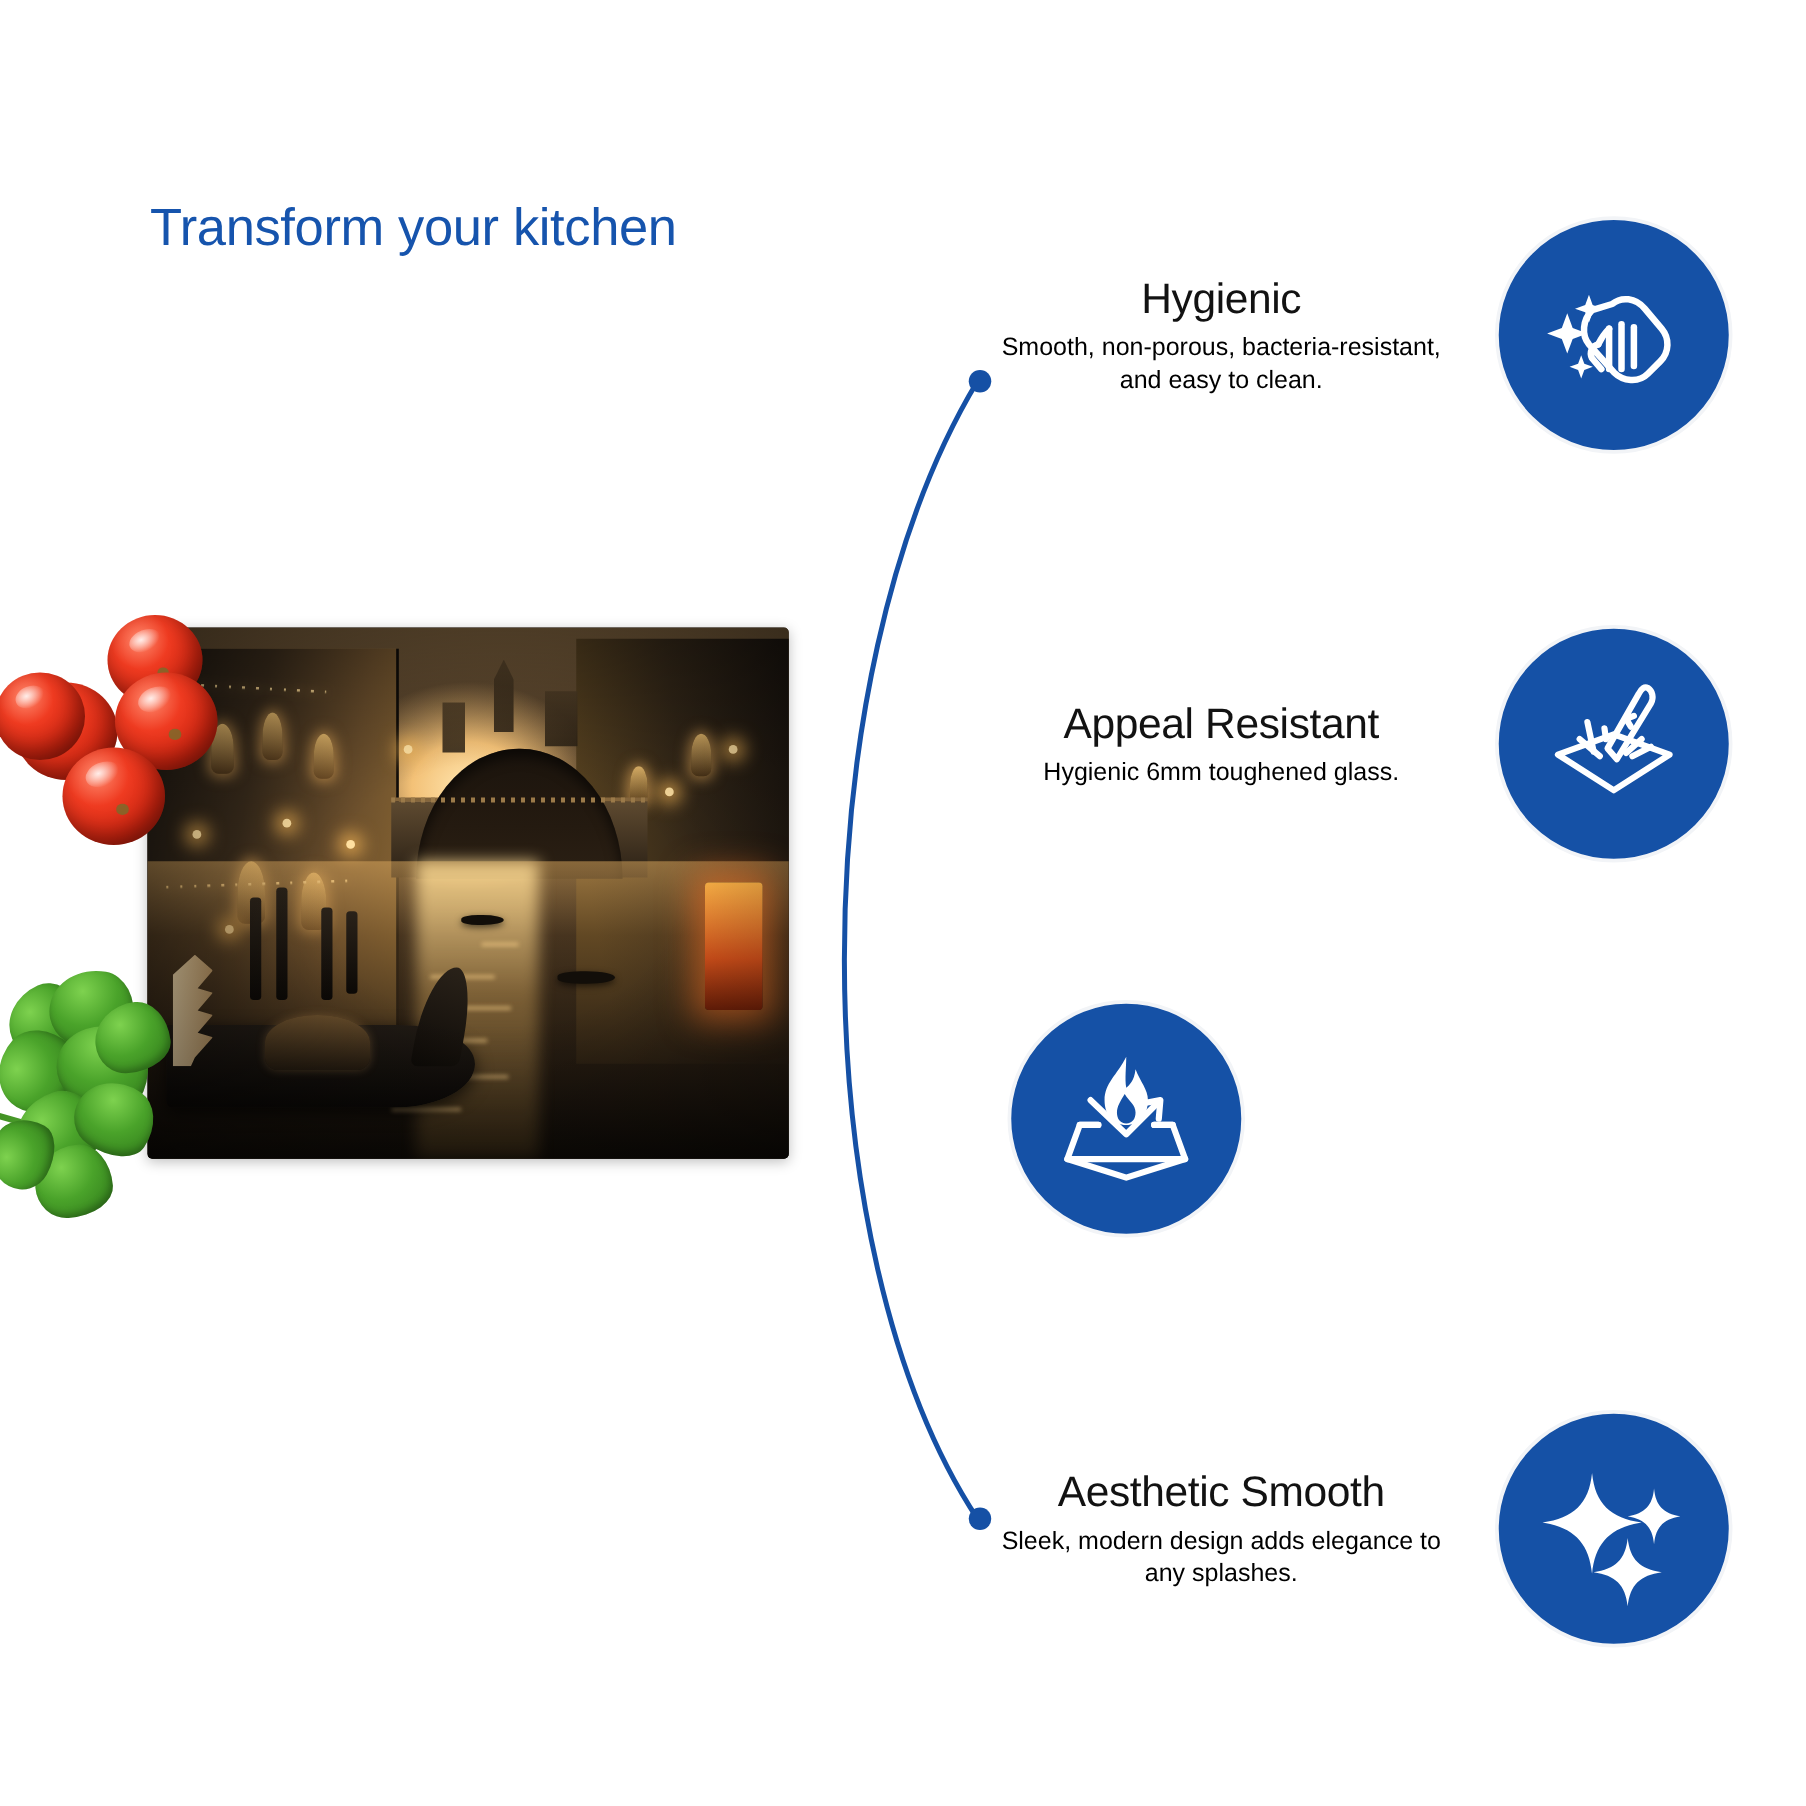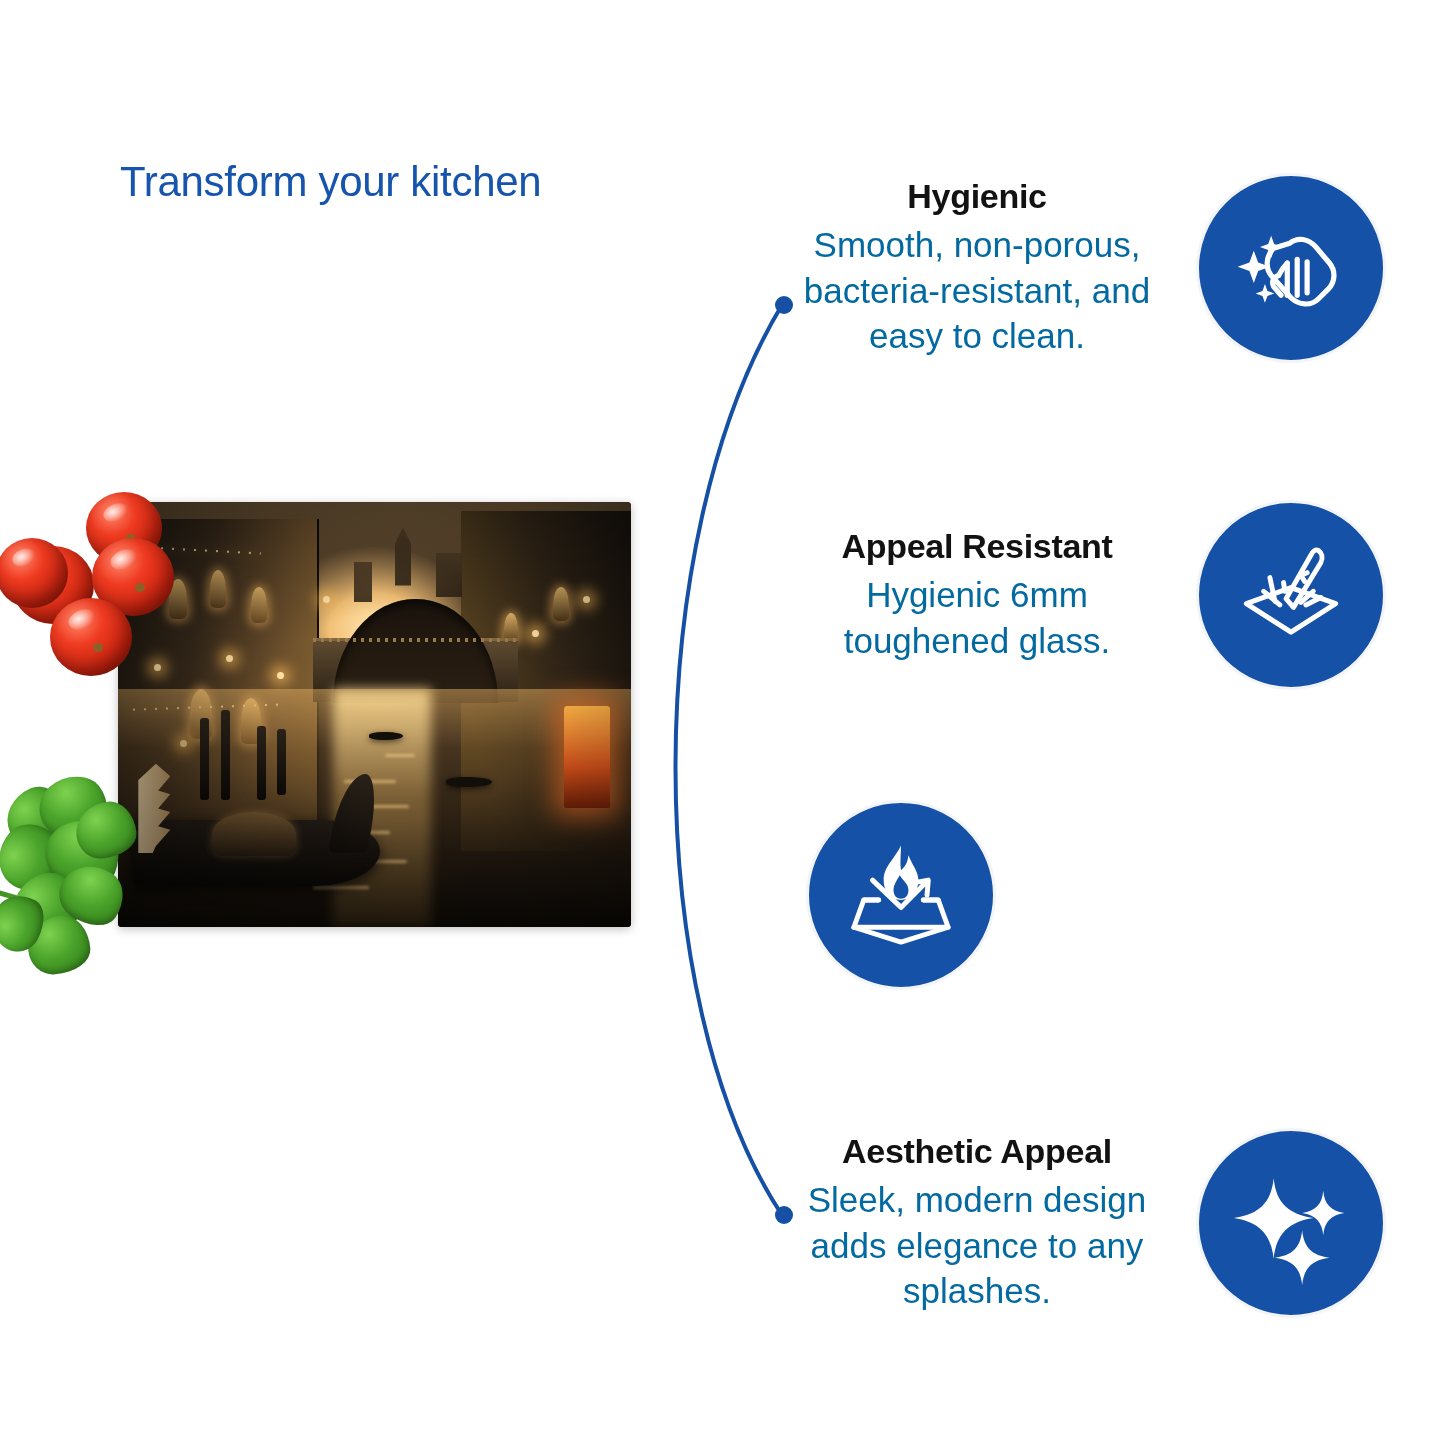--- a/index.html
+++ b/index.html
@@ -177,24 +177,24 @@
     border-radius: 3px;
   }
 
   
   .connector { position: absolute; left: 600px; top: 240px; width: 260px; height: 1040px; pointer-events: none; }
 
   
   .feature { position: absolute; display: flex; align-items: center; }
   .feature-text { width: 390px; text-align: center; padding-right: 8px; }
   .feature-title {
-    font-size: 34px; font-weight: 700; color: #121212; letter-spacing: -0.3px;
+    font-size: 34px; font-weight: 400; color: #121212; letter-spacing: -0.3px;
     margin-bottom: 6px; white-space: nowrap;
   }
-  .feature-desc { font-size: 35px; font-weight: 400; color: #0369a1; line-height: 1.30; }
+  .feature-desc { font-size: 20px; font-weight: 400; color: #000000; line-height: 1.30; }
   .icon-circle {
     width: 190px; height: 190px; border-radius: 50%;
     background: #1551a6; border: 3px solid #f2f4f7;
     display: flex; align-items: center; justify-content: center; flex: none;
     margin-left: 20px;
   }
   .icon-circle svg { width: 124px; height: 124px; display: block; }
 </style>
 </head>
 <body>
@@ -369,21 +369,21 @@
         <path d="M20 54 L32 54"></path>
         <path d="M68 54 L80 54"></path>
         <path d="M32 54 L20 54 L12 76 L88 76 L80 54 L68 54"></path>
         <path d="M12 76 L50 88 L88 76"></path>
       </svg>
     </div>
   </div>
 
   <div class="feature" style="left:786px;top:1128px;">
     <div class="feature-text">
-      <div class="feature-title">Aesthetic Appeal</div>
+      <div class="feature-title">Aesthetic Smooth</div>
       <div class="feature-desc">Sleek, modern design adds elegance to any splashes.</div>
     </div>
     <div class="icon-circle">
       <svg viewBox="0 0 100 100" fill="#ffffff" stroke="none">
         <path d="M36 14 C38 34 48 43 68 46 C48 49 38 59 36 79 C34 59 24 49 4 46 C24 43 34 34 36 14 Z"></path>
         <path d="M76 24 C77 35 82 40 93 42 C82 44 77 49 76 60 C75 49 70 44 59 42 C70 40 75 35 76 24 Z"></path>
         <path d="M59 56 C60.5 70 67 76 81 78 C67 80 60.5 86 59 100 C57.5 86 51 80 37 78 C51 76 57.5 70 59 56 Z"></path>
       </svg>
     </div>
   </div>

